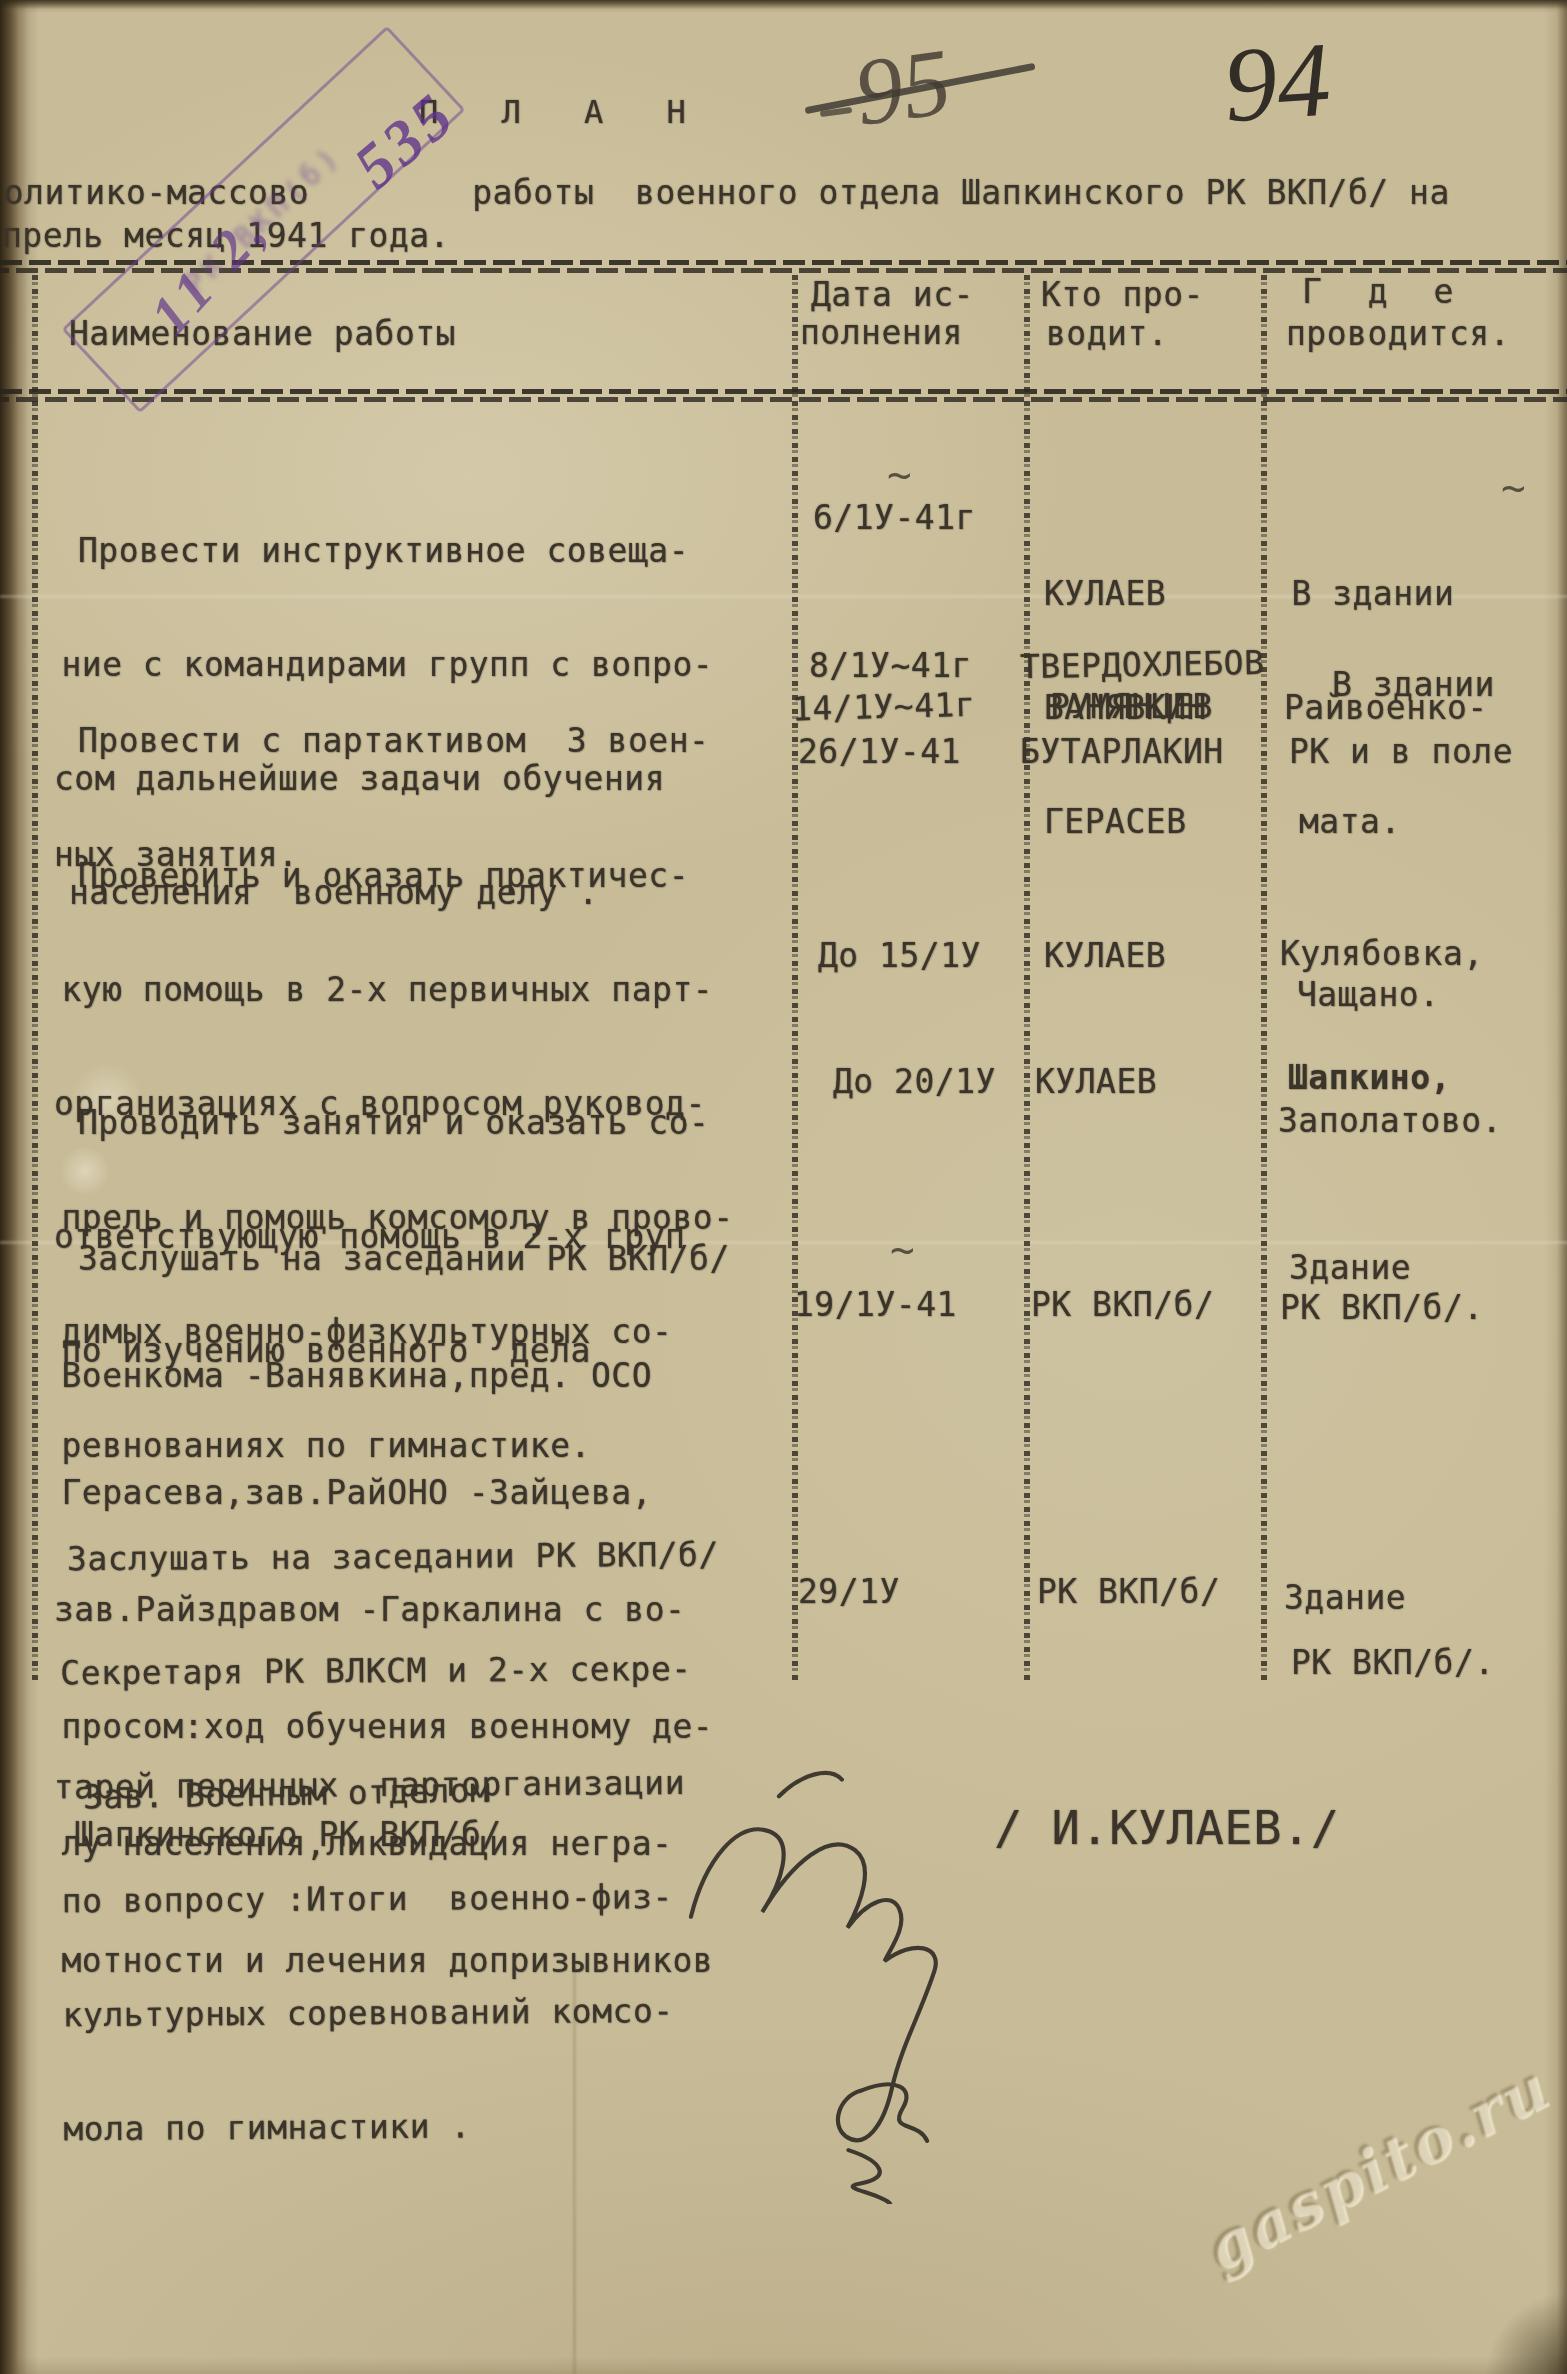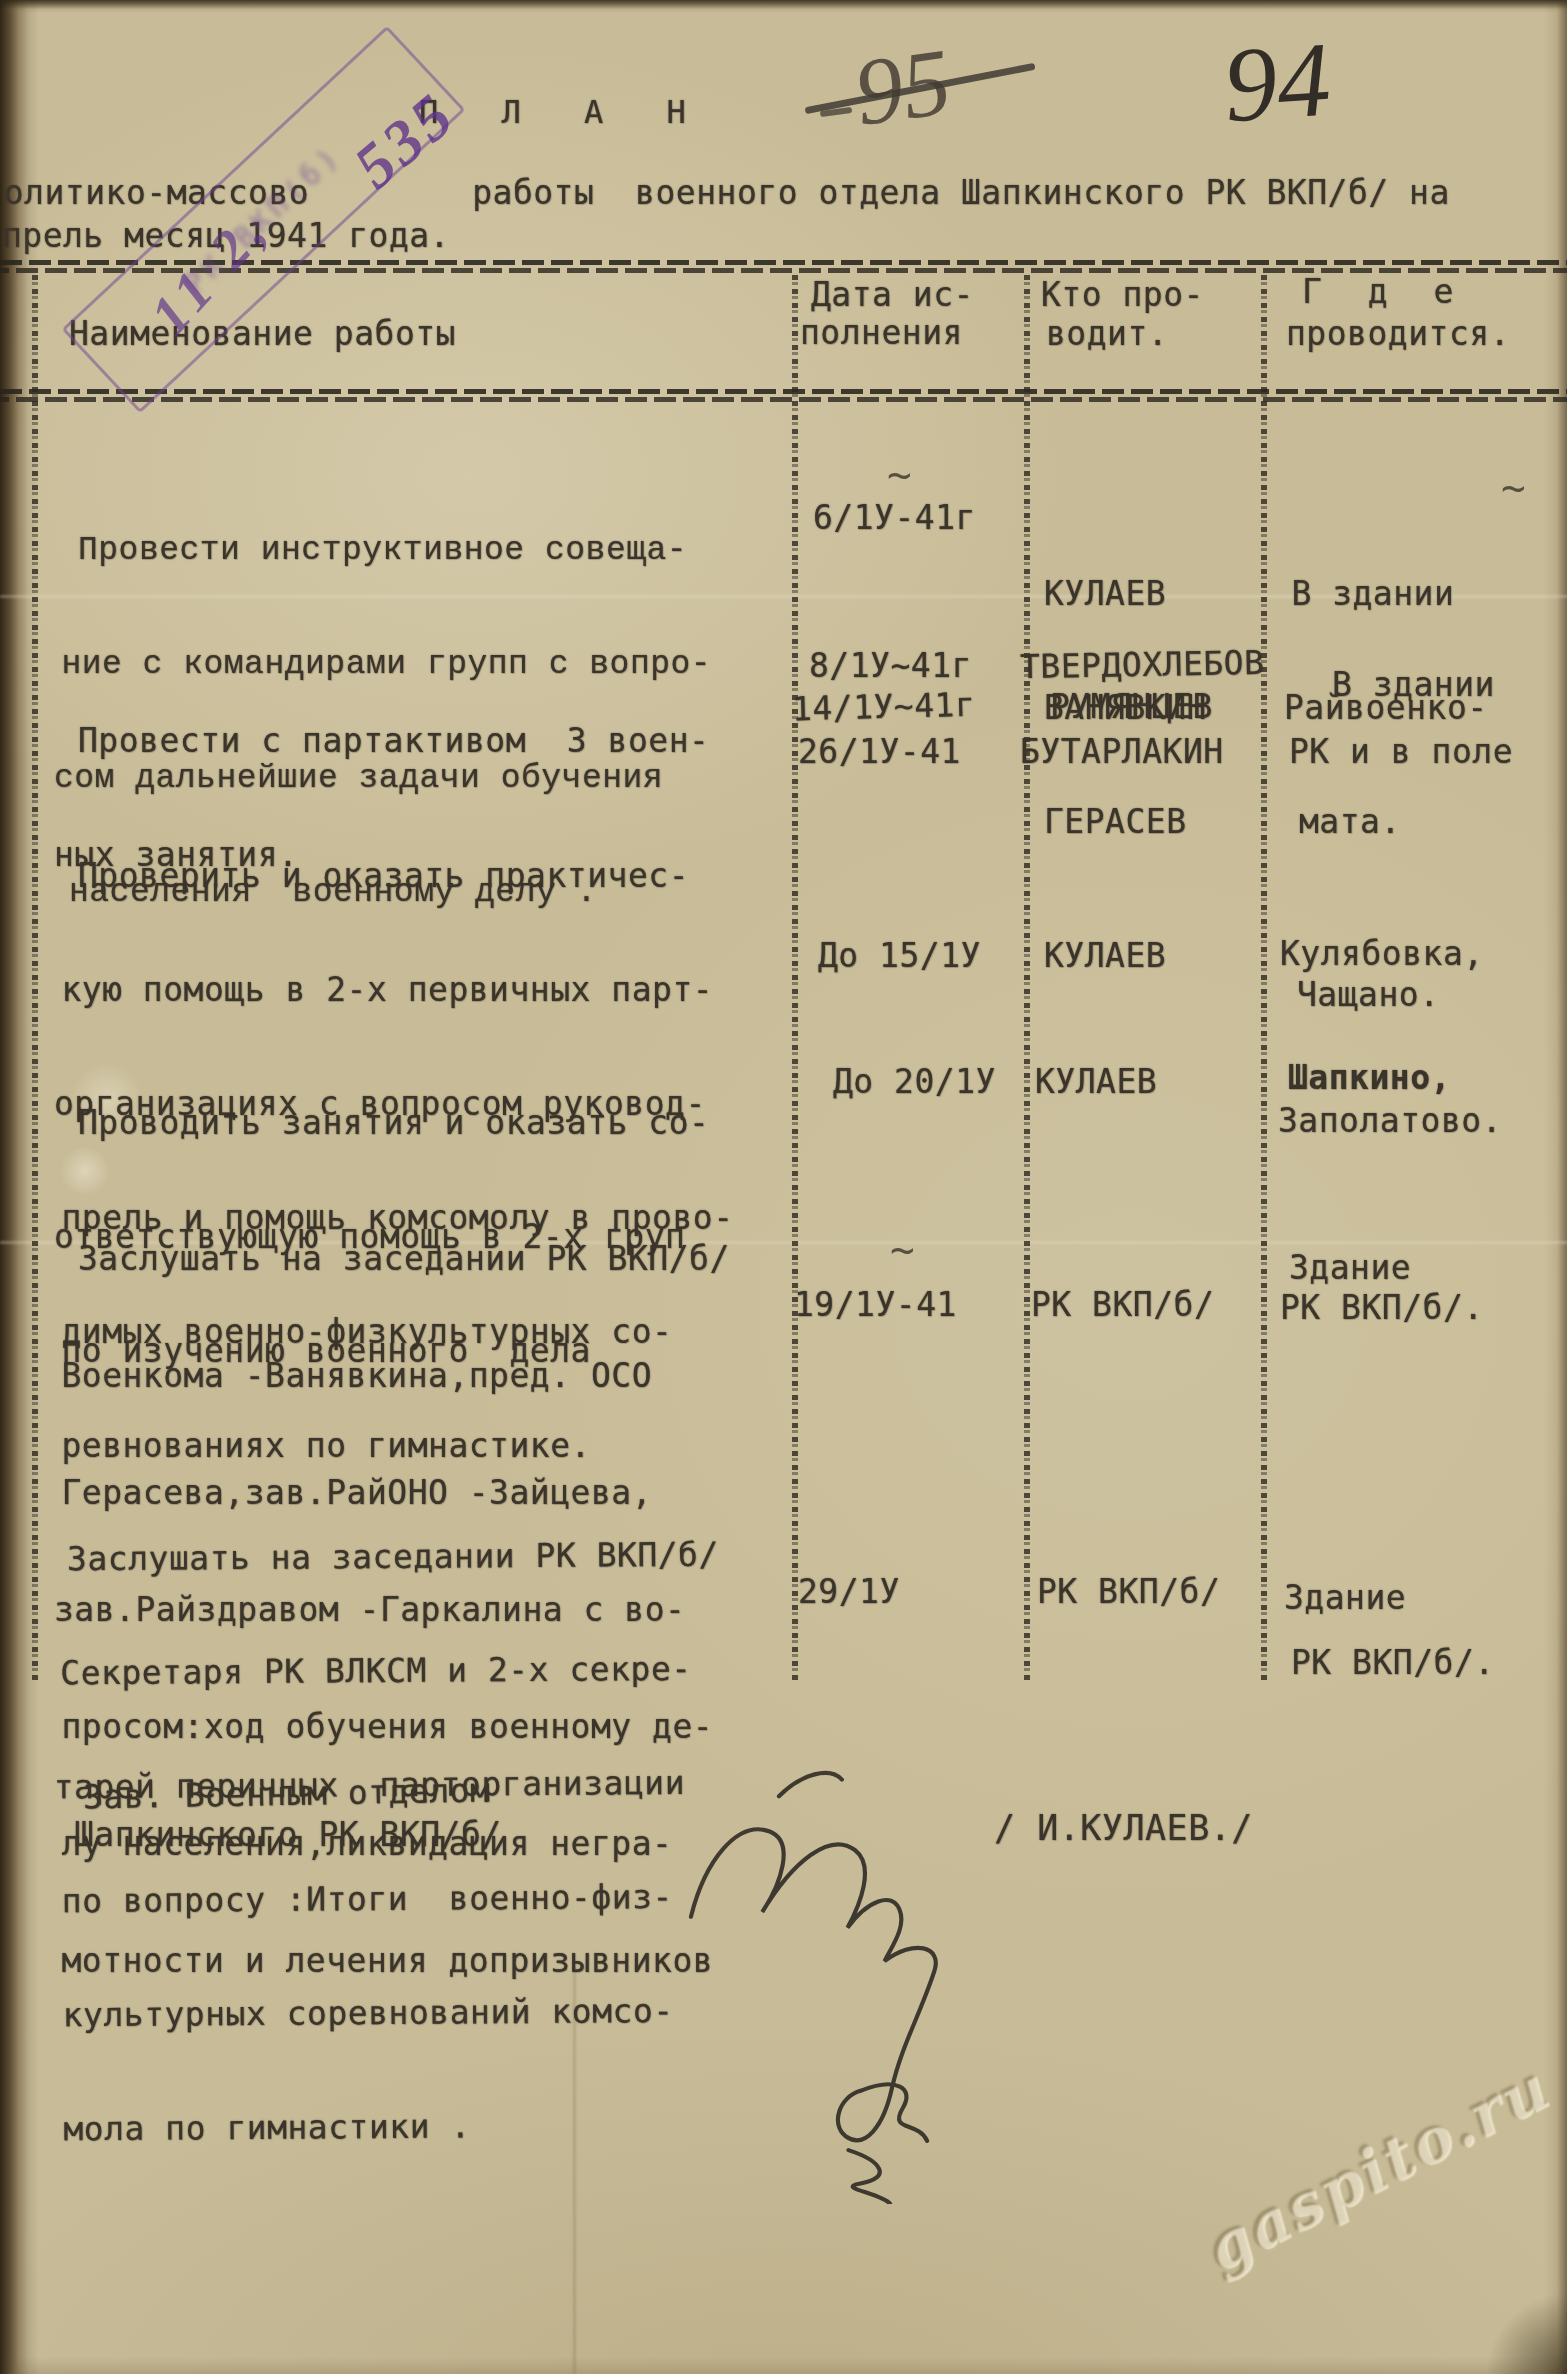--- a/index.html
+++ b/index.html
@@ -75,21 +75,21 @@
   
   #h-col1{left:69px; top:315px;}
   #h-col2a{left:811px; top:276px;}
   #h-col2b{left:800px; top:314px;}
   #h-col3a{left:1041px; top:276px;}
   #h-col3b{left:1046px; top:315px;}
   #h-col4a{left:1302px; top:273px; letter-spacing:13px;}
   #h-col4b{left:1286px; top:315px;}
 
   
-  #r1-task{left:54px; top:456px;font-family:Liberation Mono, monospace;}
+  #r1-task{left:54px; top:456px;}
   #r1-date{left:813px; top:499px;}
   #r1-who{left:1044px; top:499px;}
   #r1-where{left:1284px; top:499px;}
   .tilde{position:absolute; font-size:41px; color:#3a342b; opacity:.8;}
   #t1{left:887px; top:451px;}
   #t2{left:1501px; top:464px;}
   #t3{left:890px; top:1226px;}
 
   #r2-task{left:54px; top:646px;}
   #r2-d1{left:809px; top:647px;} #r2-d2{left:792px; top:688px; transform:rotate(-1.5deg);} #r2-d3{left:798px; top:733px;}
@@ -112,21 +112,21 @@
   #r5-p1{left:1289px; top:1249px;} #r5-p2{left:1280px; top:1289px;}
 
   #r6-task{left:54px; top:1462px; transform:rotate(-.4deg);}
   #r6-date{left:798px; top:1573px;}
   #r6-who{left:1037px; top:1573px;}
   #r6-p1{left:1284px; top:1579px;} #r6-p2{left:1291px; top:1644px;}
 
   
   #sig1{left:83px; top:1775px; transform:rotate(-1deg);}
   #sig2{left:74px; top:1816px;}
-  #sig-name{left:994px; top:1809px; font-size:35px;}
+  #sig-name{left:994px; top:1809px; font-size:47px;}
   #sig-svg{position:absolute; left:640px; top:1722px; z-index:3;}
 
   
   #wm{
     position:absolute; left:1189px; top:2132px; z-index:2;
     transform:rotate(-27deg);
     font-family:"DejaVu Serif", serif; font-style:italic; font-weight:bold;
     font-size:61px; letter-spacing:2.8px;
     color:rgba(196,182,148,.22);
     text-shadow:1.9px 1.9px 1.9px rgba(246,239,216,.8), -0.9px -1.9px 2.8px rgba(104,86,52,.45);

